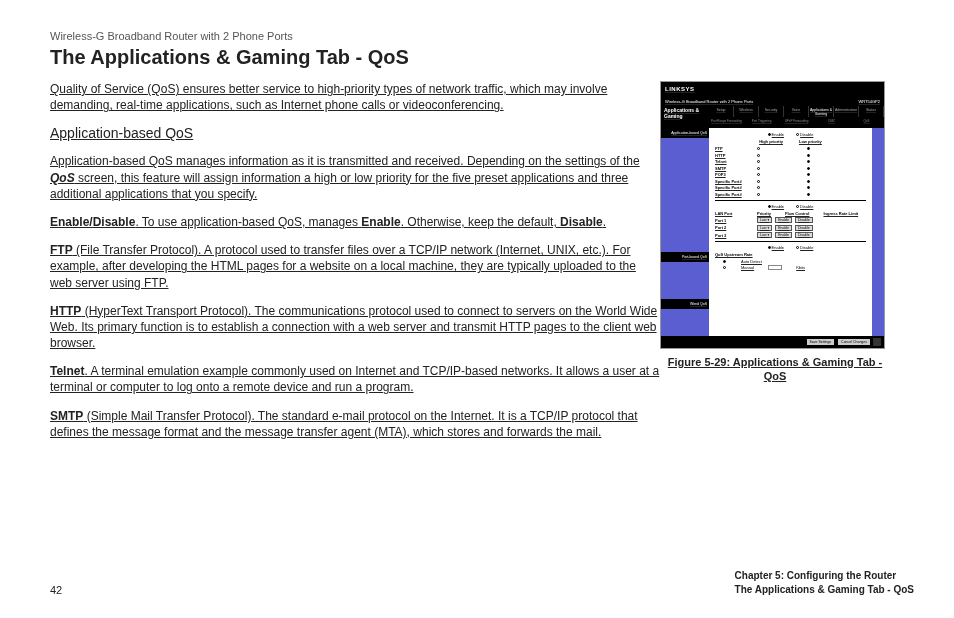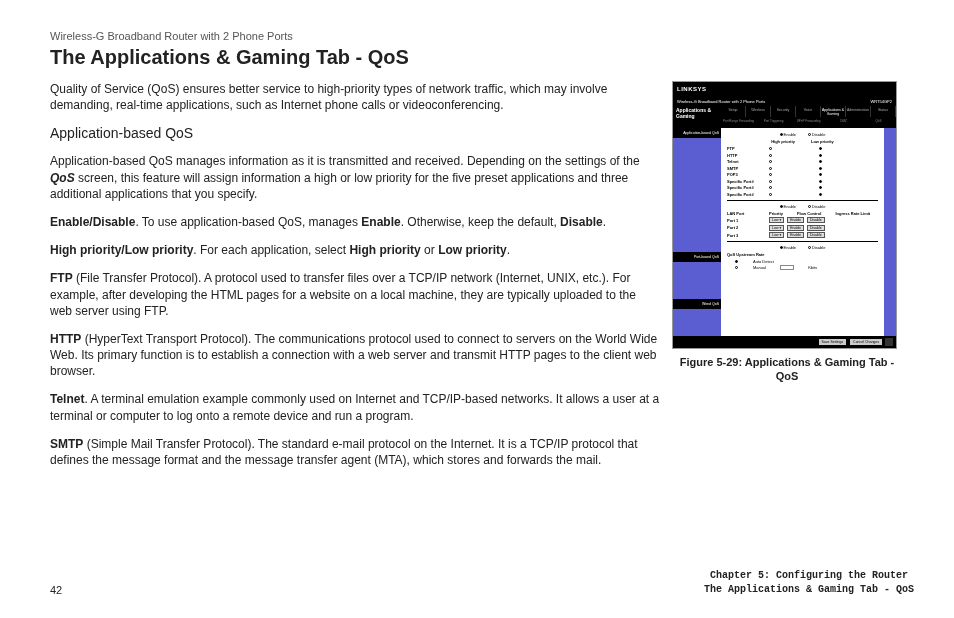--- a/index.html
+++ b/index.html
@@ -18,21 +18,22 @@
     margin-bottom: 4px;
   }
   h1.title {
     font-size: 20px;
     font-weight: 900;
     margin-bottom: 12px;
     font-family: Arial, Helvetica, sans-serif;
   }
   .main-cols {
     display: flex;
-    gap: 12px;
+    gap: 0;
+    text-decoration: underline;
   }
   .left-col {
     flex: 1 1 auto;
     max-width: 610px;
   }
   .right-col {
     width: 230px;
     flex-shrink: 0;
   }
   p.body {
@@ -58,25 +59,24 @@
     position: absolute;
     bottom: 22px;
     left: 50px;
     right: 40px;
     display: flex;
     justify-content: space-between;
     align-items: flex-end;
   }
   .page-num { font-size: 11px; margin-top: 14px; }
   .footer-right {
-    text-align: center;
+    text-align: left;
     font-size: 10px;
     font-weight: 700;
     line-height: 1.35;
-    font-family: Liberation Mono, monospace;
   }
   
   .mini {
     width: 225px;
     height: 268px;
     background: #5a5ed0;
     border: 1px solid #999;
     font-size: 4px;
     color: #000;
     position: relative;
@@ -214,23 +214,20 @@
     <h2 class="sub">Application-based QoS</h2>
 
     <p class="body">
       <span>Application-based QoS manages information as it is transmitted and received. Depending on the settings of the </span><span class="bi">QoS</span><span> screen, this feature will assign information a high or low priority for the five preset applications and three additional applications that you specify.</span>
     </p>
 
     <p class="body">
       <span class="b">Enable/Disable</span><span>. To use application-based QoS, manages </span><span class="b">Enable</span><span>. Otherwise, keep the default, </span><span class="b">Disable</span><span>.</span>
     </p>
 
-    <p class="body">
-      <span class="b">High priority/Low priority</span><span>. For each application, select </span><span class="b">High priority</span><span> or </span><span class="b">Low priority</span><span>.</span>
-    </p>
 
     <p class="body">
       <span class="b">FTP</span><span> (File Transfer Protocol). A protocol used to transfer files over a TCP/IP network (Internet, UNIX, etc.). For example, after developing the HTML pages for a website on a local machine, they are typically uploaded to the web server using FTP.</span>
     </p>
 
     <p class="body">
       <span class="b">HTTP</span><span> (HyperText Transport Protocol). The communications protocol used to connect to servers on the World Wide Web. Its primary function is to establish a connection with a web server and transmit HTTP pages to the client web browser.</span>
     </p>
 
     <p class="body">

